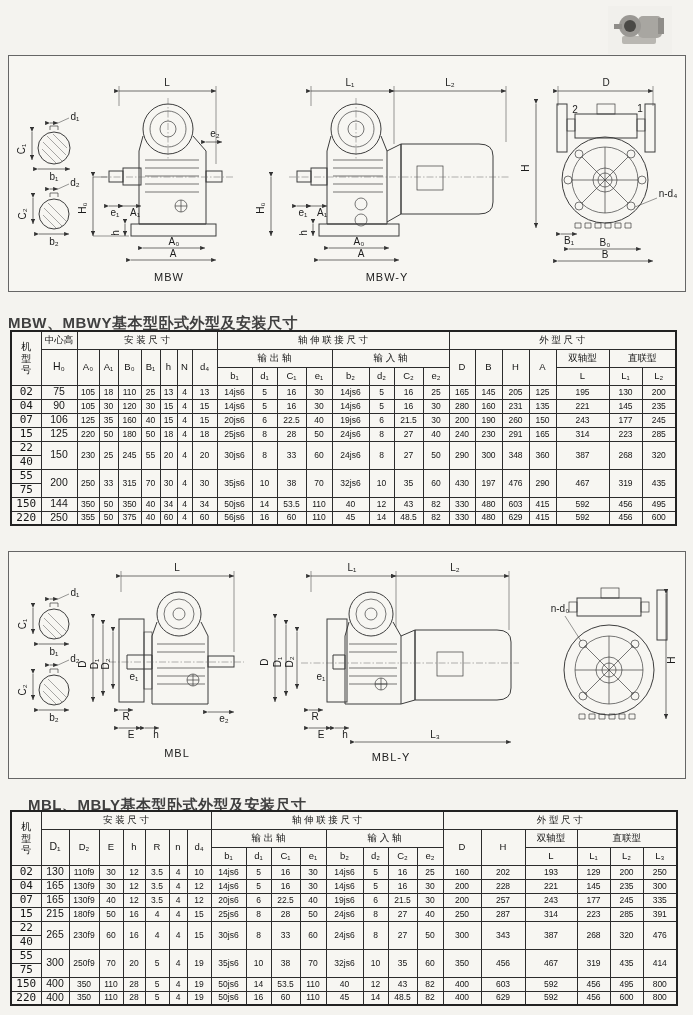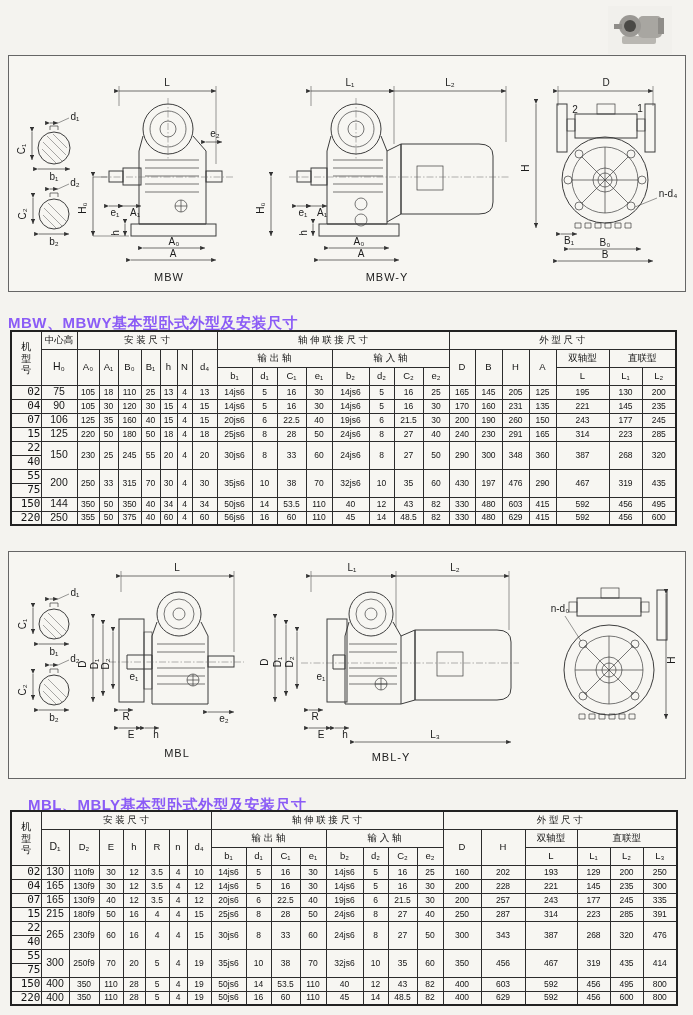--- a/index.html
+++ b/index.html
@@ -11,38 +11,38 @@
   }
   .panel{
     position:absolute;left:8px;width:678px;
     border:1px solid #666;background:#f7f6f2;
     box-sizing:border-box;
   }
   #panel1{top:55px;height:237px;}
   #panel2{top:551px;height:228px;}
   .title{
     position:absolute;left:8px;
-    font-size:15px;font-weight:bold;color:#8b5cf6;letter-spacing:.5px;
+    font-size:15px;font-weight:bold;color:#404040;letter-spacing:.5px;
   }
   #title1{top:302px;}
   #title2{top:784px;margin-left:20px;}
   .tblwrap{position:absolute;left:10px;}
   #tbl1wrap{top:330px;}
   #tbl2wrap{top:810px;}
   table{border-collapse:collapse;table-layout:fixed;border:2px solid #222;background:#f7f6f2;}
   th,td{
     border:1px solid #2c2c2c;text-align:center;vertical-align:middle;
     padding:0;font-size:8.5px;line-height:1.05;color:#141414;
     overflow:hidden;white-space:nowrap;
   }
   thead tr{height:18px;}
   tbody tr{height:14px;}
   th{font-weight:normal;font-size:9.5px;}
   .vert{white-space:pre-line;font-size:10px;line-height:1.15;}
-  td.model{font-size:11px;font-family:"DejaVu Sans Mono","Liberation Mono",monospace;text-align:right;}
+  td.model{font-size:11px;font-family:"DejaVu Sans Mono","Liberation Mono",monospace;}
   td.big,th.big{font-size:10.5px;}
   
   svg{display:block;}
   .ol{stroke:#3d3d3d;stroke-width:1;fill:none;}
   .ol2{stroke:#3d3d3d;stroke-width:.7;fill:none;}
   .dim{stroke:#333;stroke-width:.7;fill:none;}
   .ext{stroke:#333;stroke-width:.5;fill:none;}
   .cl{stroke:#666;stroke-width:.5;fill:none;stroke-dasharray:7 2 1.5 2;}
   .hat{stroke:#555;stroke-width:.5;fill:none;}
   .dt{font-size:10px;fill:#1c1c1c;text-anchor:middle;font-family:"Liberation Sans",sans-serif;}
@@ -320,21 +320,21 @@
           <td>4</td>
           <td>15</td>
           <td>14js6</td>
           <td>5</td>
           <td>16</td>
           <td>30</td>
           <td>14js6</td>
           <td>5</td>
           <td>16</td>
           <td>30</td>
-          <td>170</td>
+          <td>280</td>
           <td>160</td>
           <td>231</td>
           <td>135</td>
           <td>221</td>
           <td>145</td>
           <td>235</td>
         </tr>
         <tr>
           <td class="model">07</td>
           <td class="big">106</td>

